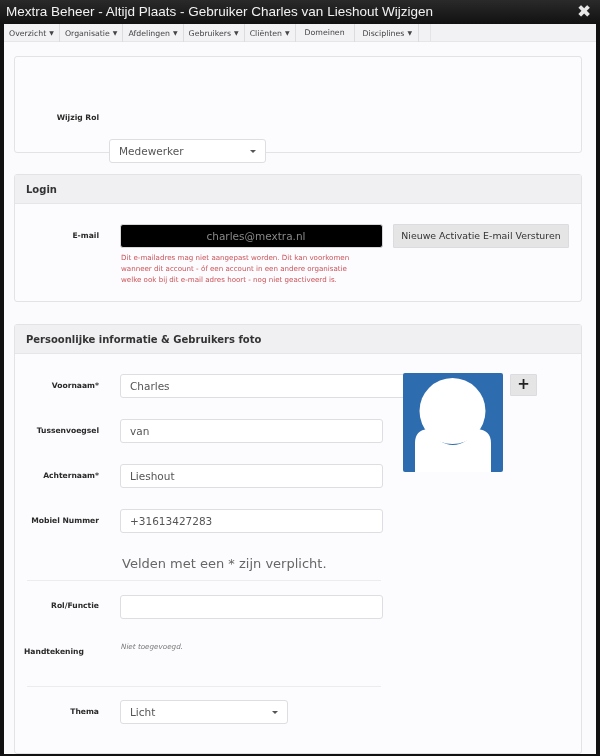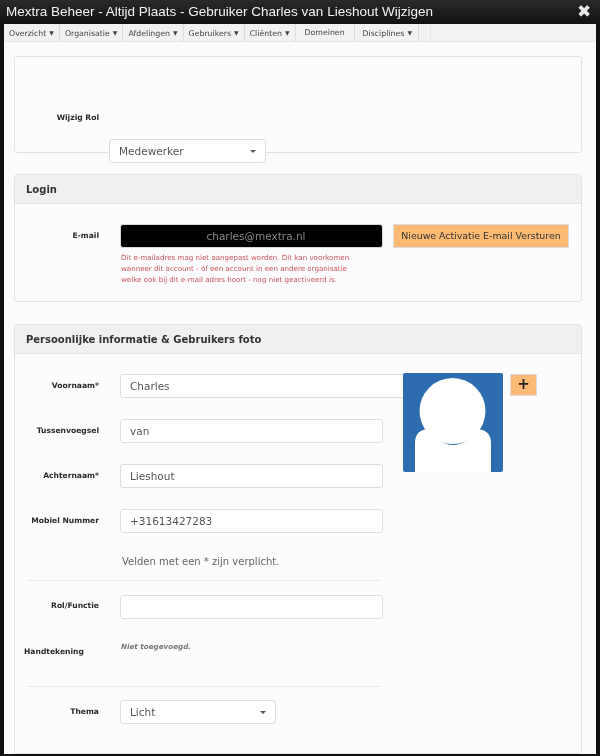--- a/index.html
+++ b/index.html
@@ -59,29 +59,29 @@
     .input {
       position: absolute; height: 24px; background: #fff; border: 1px solid #dedee2;
       border-radius: 3px; font-size: 10.5px; color: #555; padding-left: 9px; line-height: 22px;
     }
     .input.disabled { background: #000000; color: #888; border-color: #d7d6d9; text-align: center; }
     .select .caret-down {
       position: absolute; right: 9px; top: 10px; width: 0; height: 0;
       border-left: 3px solid transparent; border-right: 3px solid transparent; border-top: 3px solid #555;
     }
     .btn {
-      position: absolute; height: 24px; background: #fdba74; border: 1px solid #dcdce0;
+      position: absolute; height: 24px; background: #e5e5e5; border: 1px solid #dcdce0;
       border-radius: 1px; font-size: 9.4px; color: #333; text-align: center; line-height: 22px;
       cursor: pointer; white-space: nowrap;
     }
     .warning {
       position: absolute; font-size: 7.1px; color: #c9545a; line-height: 11px;
     }
-    .hint { position: absolute; font-size: 10px; color: #666; }
-    .italic-note { position: absolute; font-size: 7.2px; color: #777; font-style: italic; font-weight: bold; }
+    .hint { position: absolute; font-size: 13px; color: #666; }
+    .italic-note { position: absolute; font-size: 7.2px; color: #777; font-style: italic; }
     .divider { position: absolute; height: 1px; background: #ececee; }
 
     .avatar {
       position: absolute; width: 100px; height: 99px; background: #2d6cae; border-radius: 2px; overflow: hidden;
     }
   </style>
 </head>
 <body>
 
 <div class="window">
@@ -156,21 +156,21 @@
       <div class="input" style="left:105px; top:270px; width:263px;">
         <span></span>
       </div>
 
       <div class="label" style="left:-6px; top:322px;text-align:center;">Handtekening</div>
       <div class="italic-note" style="left:106px; top:317px;">Niet toegevoegd.</div>
 
       <div class="divider" style="left:12px; top:361px; width:354px;"></div>
 
       <div class="label" style="left:-6px; top:382px;">Thema</div>
-      <div class="input select" style="left:105px; top:375px; width:156px;">
+      <div class="input select" style="left:105px; top:375px; width:168px;">
         <span>Licht</span>
         <span class="caret-down"></span>
       </div>
 
       <div class="avatar" style="left:388px; top:48px;">
         <svg width="100" height="99" viewBox="0 0 100 99">
           <circle cx="49.5" cy="38" r="33" fill="#fff"></circle>
           <path d="M12 99 L12 70 Q12 57 25 56 Q37 72 50 72 Q63 72 74 56 Q88 57 88 70 L88 99 Z" fill="#fff"></path>
         </svg>
       </div>

